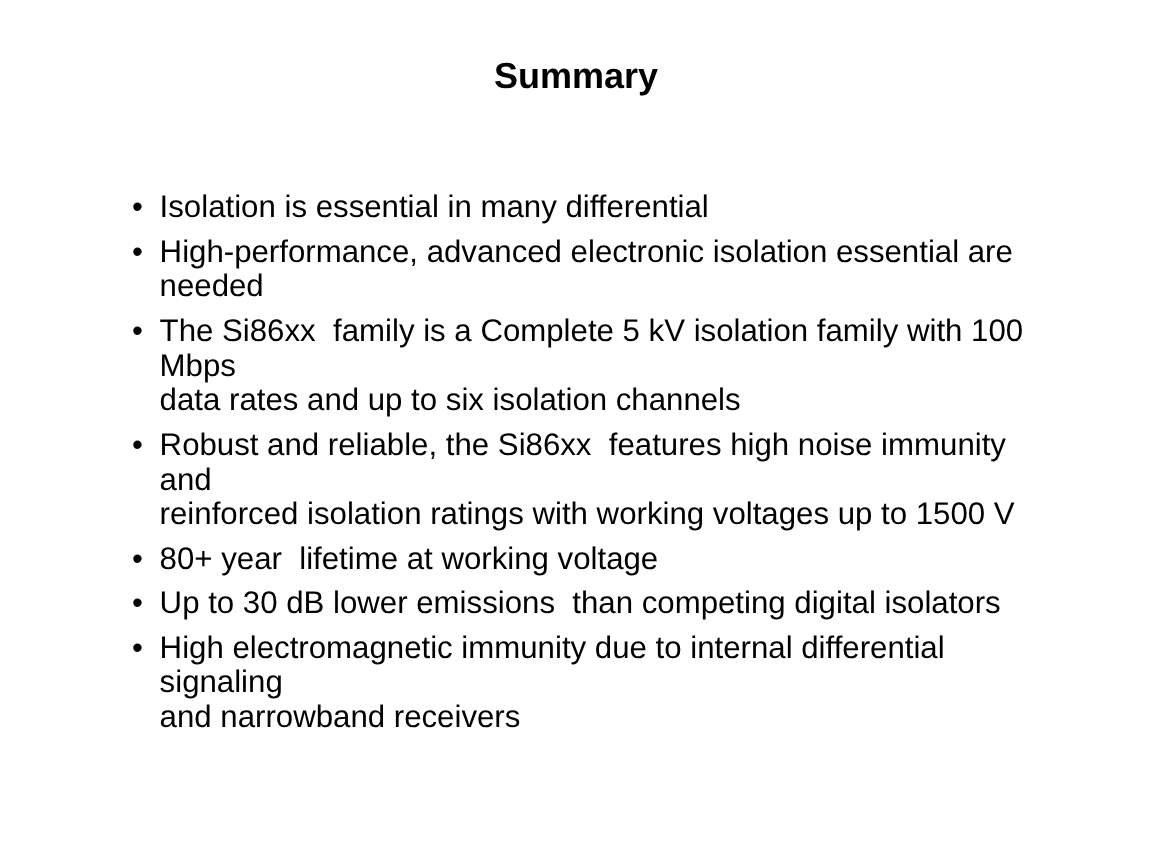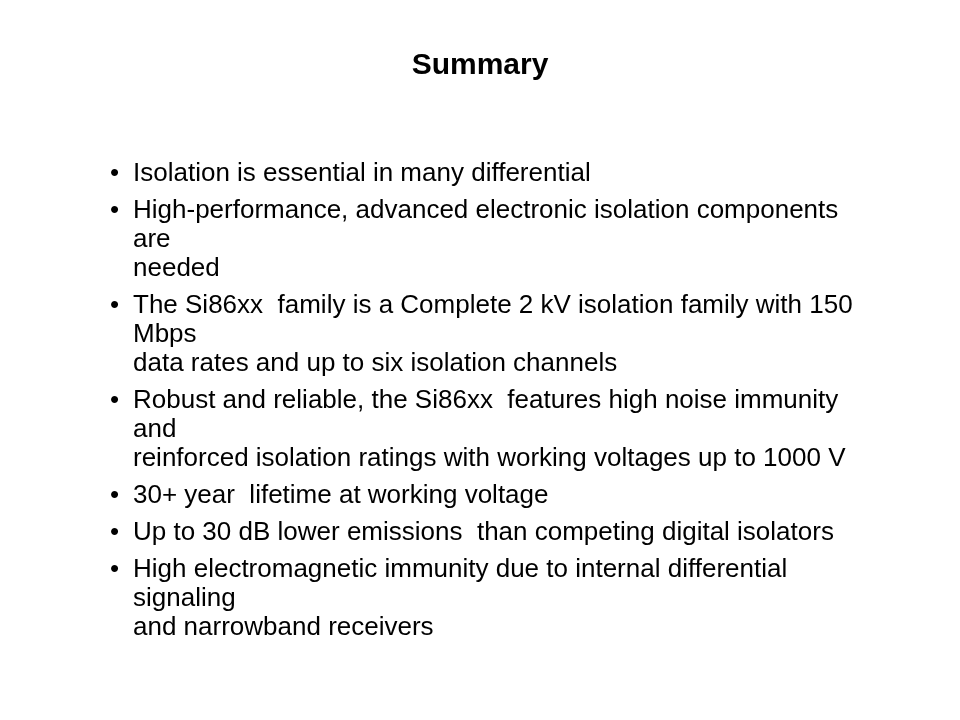--- a/index.html
+++ b/index.html
@@ -62,36 +62,36 @@
 <div class="slide">
   <h1 class="slide-title">Summary</h1>
 
   <ul class="bullet-list">
     <li class="bullet-item">
       <span class="bullet-marker">•</span>
       <span class="bullet-text">Isolation is essential in many differential</span>
     </li>
     <li class="bullet-item">
       <span class="bullet-marker">•</span>
-      <span class="bullet-text">High-performance, advanced electronic isolation components are
+      <span class="bullet-text">High-performance, advanced electronic isolation essential are
 needed</span>
     </li>
     <li class="bullet-item">
       <span class="bullet-marker">•</span>
-      <span class="bullet-text">The Si86xx  family is a Complete 2 kV isolation family with 150 Mbps
+      <span class="bullet-text">The Si86xx  family is a Complete 5 kV isolation family with 100 Mbps
 data rates and up to six isolation channels</span>
     </li>
     <li class="bullet-item">
       <span class="bullet-marker">•</span>
       <span class="bullet-text">Robust and reliable, the Si86xx  features high noise immunity and
-reinforced isolation ratings with working voltages up to 1000 V</span>
+reinforced isolation ratings with working voltages up to 1500 V</span>
     </li>
     <li class="bullet-item">
       <span class="bullet-marker">•</span>
-      <span class="bullet-text">30+ year  lifetime at working voltage</span>
+      <span class="bullet-text">80+ year  lifetime at working voltage</span>
     </li>
     <li class="bullet-item">
       <span class="bullet-marker">•</span>
       <span class="bullet-text">Up to 30 dB lower emissions  than competing digital isolators</span>
     </li>
     <li class="bullet-item">
       <span class="bullet-marker">•</span>
       <span class="bullet-text">High electromagnetic immunity due to internal differential signaling
 and narrowband receivers</span>
     </li>

